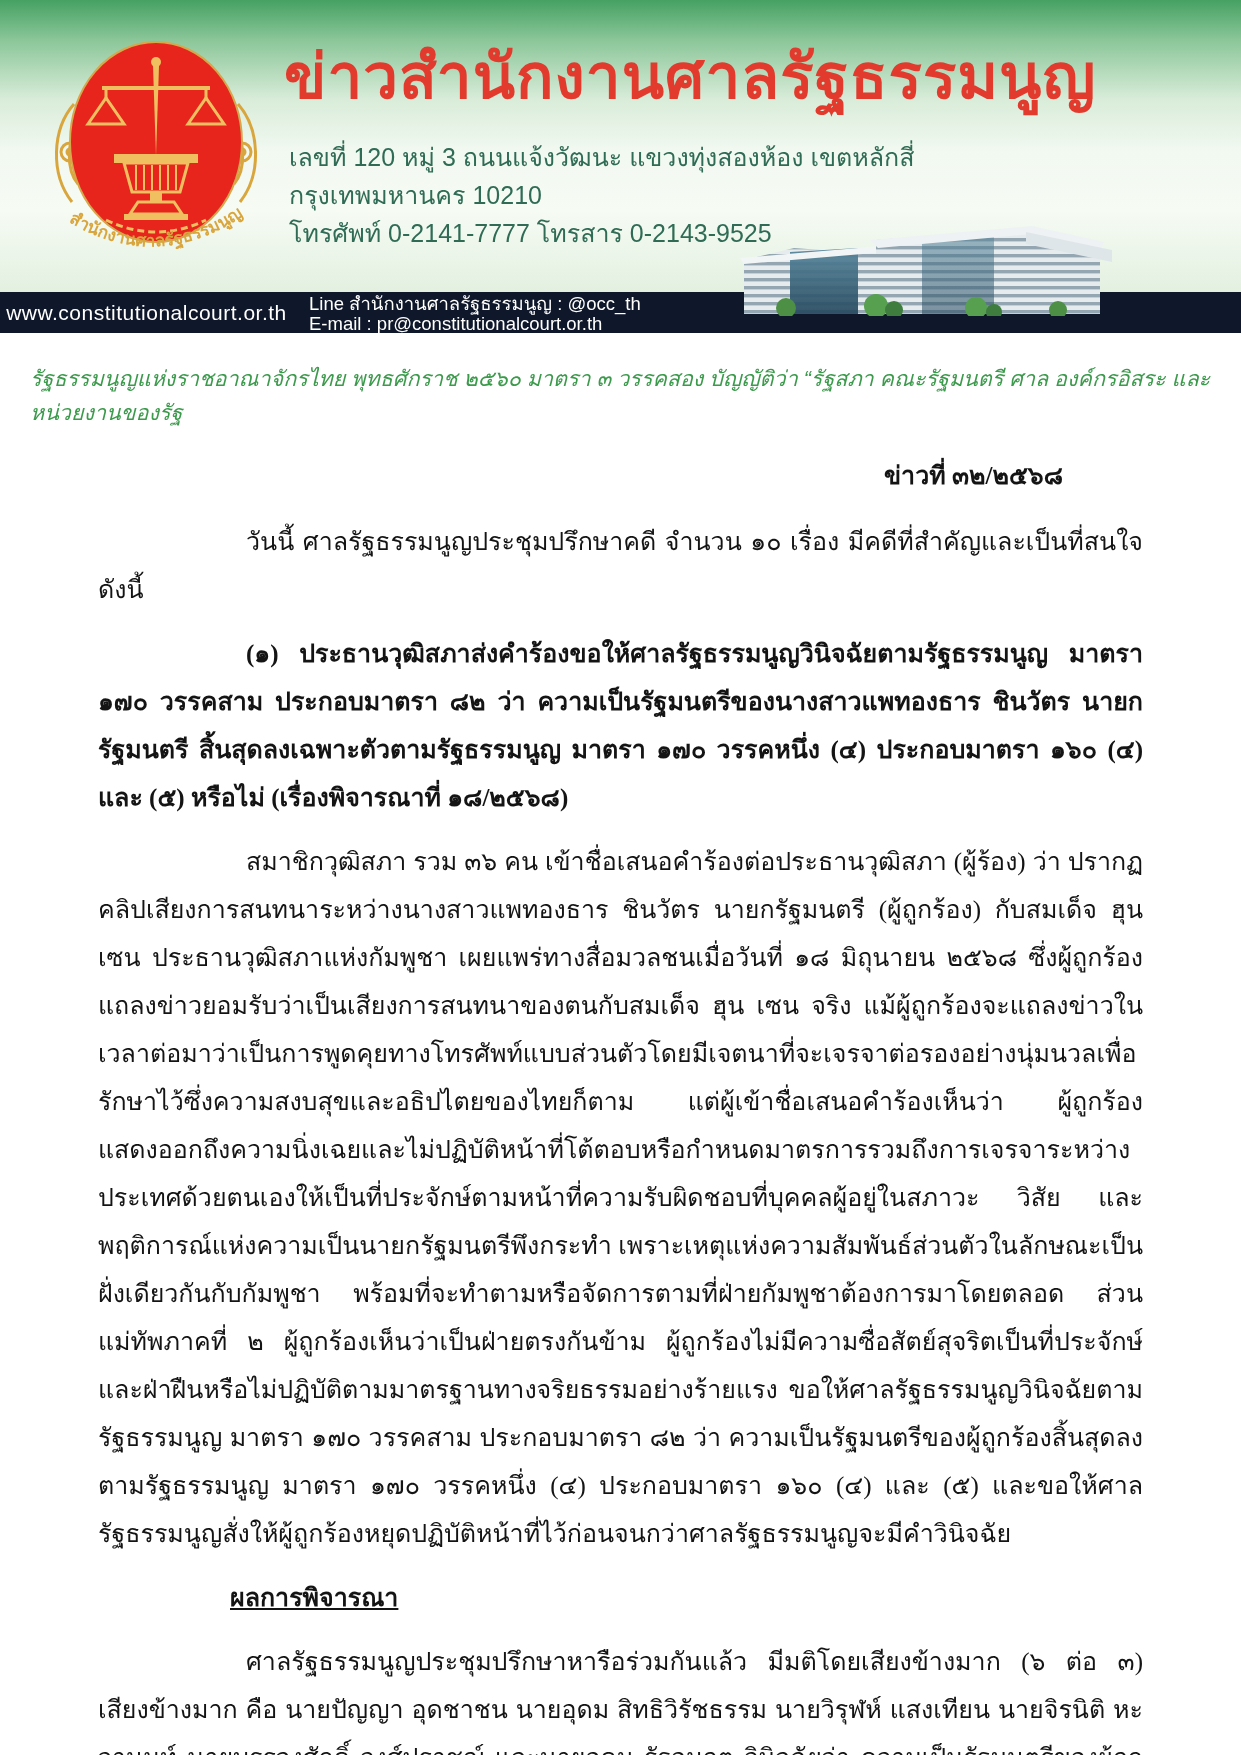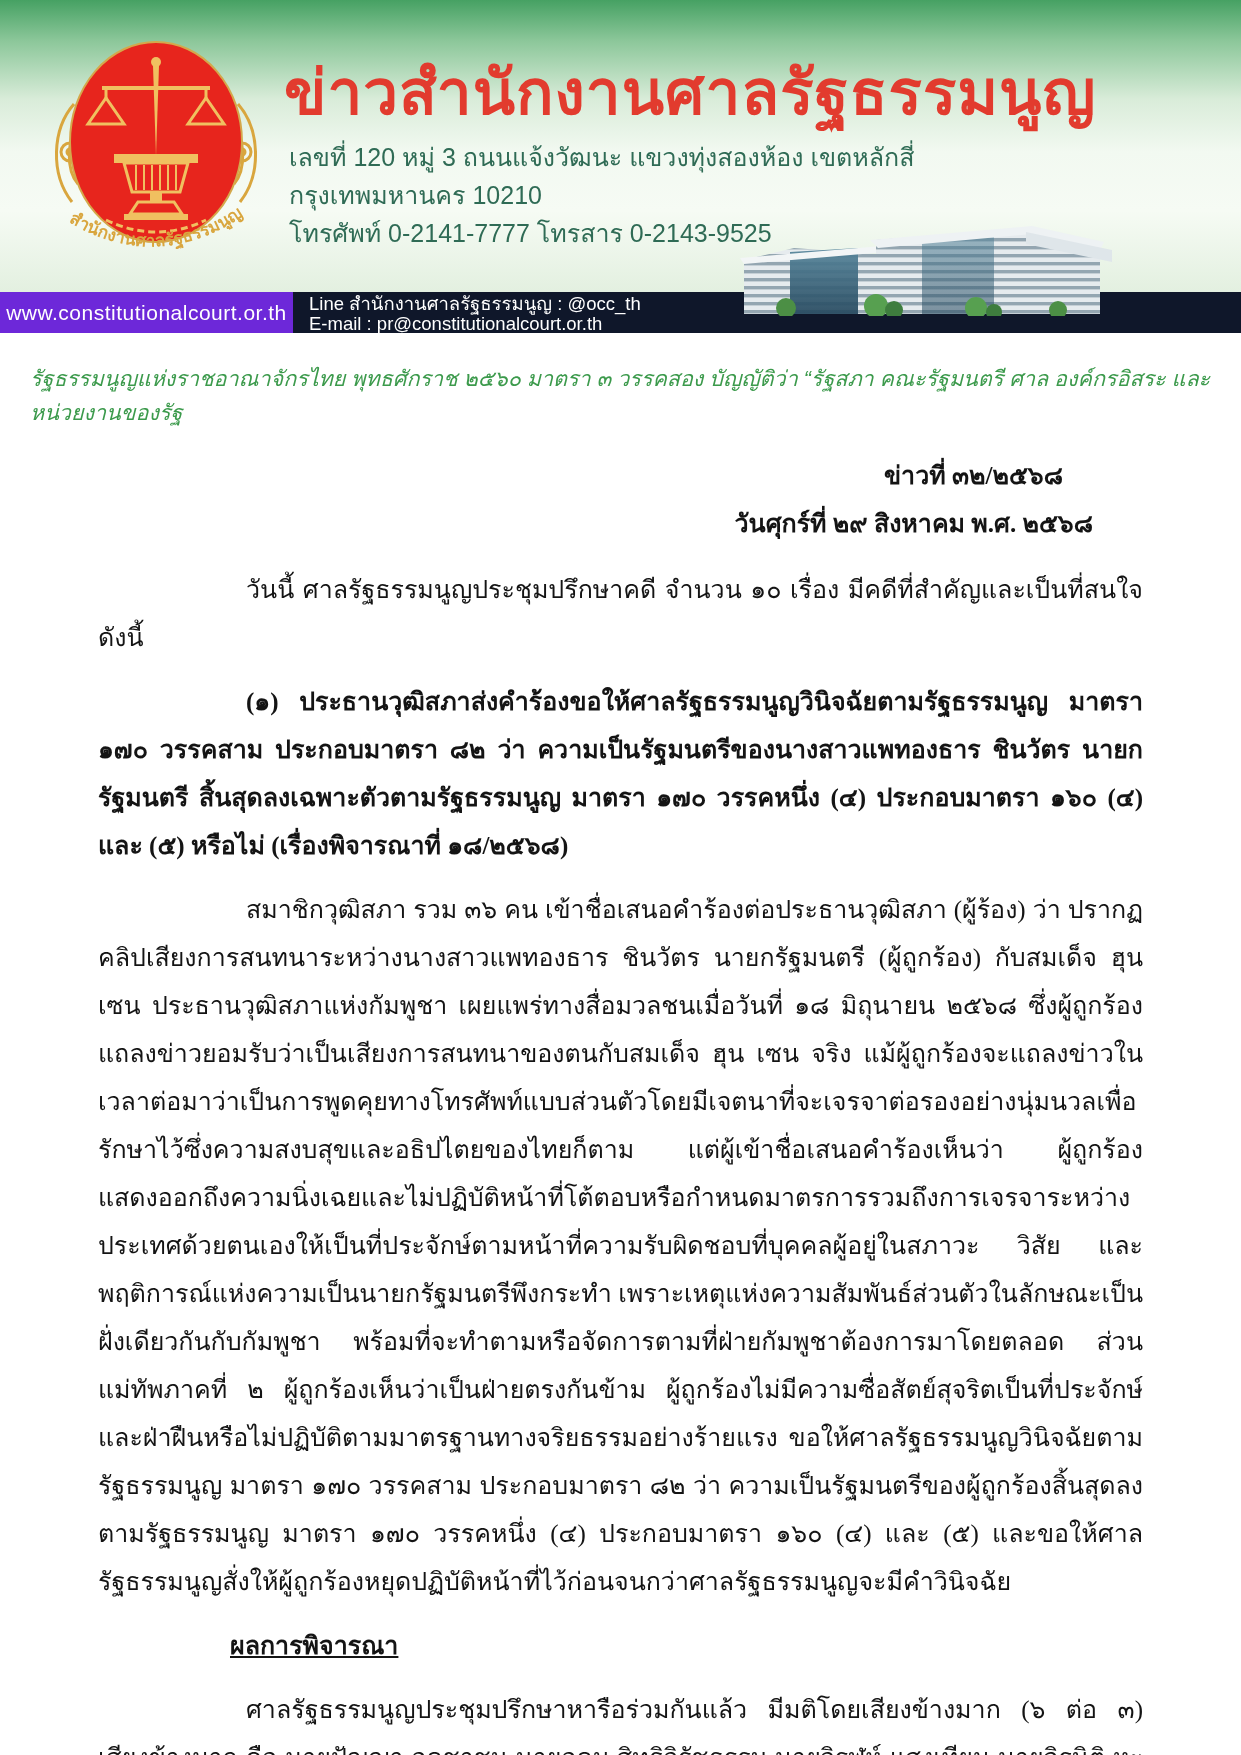--- a/index.html
+++ b/index.html
@@ -8,32 +8,32 @@
     background:#ffffff;overflow:hidden;
     font-family:"Liberation Sans",sans-serif;
   }
   
   .letterhead{
     position:relative;height:292px;
     background:linear-gradient(180deg,#46a163 0%,#8cc79a 14%,#d9ecd9 34%,#f2f9f1 52%,#f6fbf4 72%,#e3f0e0 100%);
   }
   .seal-wrap{position:absolute;left:40px;top:24px;width:232px;height:256px;}
   .main-title{
-    position:absolute;left:284px;top:60px;width:900px;
+    position:absolute;left:284px;top:44px;width:900px;
     font-size:62px;font-weight:bold;color:#e23b2e;line-height:1.05;letter-spacing:1px;
   }
   .addr{
     position:absolute;left:289px;top:138px;width:720px;
     color:#2f6b55;font-size:25px;line-height:38px;
   }
   .building-wrap{position:absolute;left:726px;top:218px;width:392px;height:98px;z-index:3;}
   
   .contact-bar{display:flex;height:41px;position:relative;z-index:2;}
   .bar-red{
-    width:293px;background:#6d28d9;color:#ffffff;
+    width:293px;background:#0f172a;color:#ffffff;
     display:flex;align-items:center;justify-content:center;
     font-size:21px;letter-spacing:.5px;
   }
   .bar-blue{
     flex:1;background:#0f172a;color:#ffffff;
     padding:2px 0 0 16px;font-size:18.5px;line-height:19.5px;
   }
   
   .motto{
     padding:18px 30px 0 30px;color:#3c9a4c;font-style:italic;
@@ -161,21 +161,20 @@
       <div>E-mail : pr@constitutionalcourt.or.th</div>
     </div>
   </div>
 
   <div class="motto">
     <div>รัฐธรรมนูญแห่งราชอาณาจักรไทย พุทธศักราช ๒๕๖๐ มาตรา ๓ วรรคสอง บัญญัติว่า “รัฐสภา คณะรัฐมนตรี ศาล องค์กรอิสระ และหน่วยงานของรัฐ</div>
   </div>
 
   <div class="doc">
     <div class="news-no">ข่าวที่ ๓๒/๒๕๖๘</div>
-    <div class="date-line">วันศุกร์ที่ ๒๙ สิงหาคม พ.ศ. ๒๕๖๘</div>
 
     <p class="para intro">วันนี้ ศาลรัฐธรรมนูญประชุมปรึกษาคดี จำนวน ๑๐ เรื่อง มีคดีที่สำคัญและเป็นที่สนใจ ดังนี้</p>
 
     <p class="para case-heading">(๑) ประธานวุฒิสภาส่งคำร้องขอให้ศาลรัฐธรรมนูญวินิจฉัยตามรัฐธรรมนูญ มาตรา ๑๗๐ วรรคสาม ประกอบมาตรา ๘๒ ว่า ความเป็นรัฐมนตรีของนางสาวแพทองธาร ชินวัตร นายกรัฐมนตรี สิ้นสุดลงเฉพาะตัวตามรัฐธรรมนูญ มาตรา ๑๗๐ วรรคหนึ่ง (๔) ประกอบมาตรา ๑๖๐ (๔) และ (๕) หรือไม่ (เรื่องพิจารณาที่ ๑๘/๒๕๖๘)</p>
 
     <p class="para">สมาชิกวุฒิสภา รวม ๓๖ คน เข้าชื่อเสนอคำร้องต่อประธานวุฒิสภา (ผู้ร้อง) ว่า ปรากฏคลิปเสียงการสนทนาระหว่างนางสาวแพทองธาร ชินวัตร นายกรัฐมนตรี (ผู้ถูกร้อง) กับสมเด็จ ฮุน เซน ประธานวุฒิสภาแห่งกัมพูชา เผยแพร่ทางสื่อมวลชนเมื่อวันที่ ๑๘ มิถุนายน ๒๕๖๘ ซึ่งผู้ถูกร้องแถลงข่าวยอมรับว่าเป็นเสียงการสนทนาของตนกับสมเด็จ ฮุน เซน จริง แม้ผู้ถูกร้องจะแถลงข่าวในเวลาต่อมาว่าเป็นการพูดคุยทางโทรศัพท์แบบส่วนตัวโดยมีเจตนาที่จะเจรจาต่อรองอย่างนุ่มนวลเพื่อรักษาไว้ซึ่งความสงบสุขและอธิปไตยของไทยก็ตาม แต่ผู้เข้าชื่อเสนอคำร้องเห็นว่า ผู้ถูกร้องแสดงออกถึงความนิ่งเฉยและไม่ปฏิบัติหน้าที่โต้ตอบหรือกำหนดมาตรการรวมถึงการเจรจาระหว่างประเทศด้วยตนเองให้เป็นที่ประจักษ์ตามหน้าที่ความรับผิดชอบที่บุคคลผู้อยู่ในสภาวะ วิสัย และพฤติการณ์แห่งความเป็นนายกรัฐมนตรีพึงกระทำ เพราะเหตุแห่งความสัมพันธ์ส่วนตัวในลักษณะเป็นฝั่งเดียวกันกับกัมพูชา พร้อมที่จะทำตามหรือจัดการตามที่ฝ่ายกัมพูชาต้องการมาโดยตลอด ส่วนแม่ทัพภาคที่ ๒ ผู้ถูกร้องเห็นว่าเป็นฝ่ายตรงกันข้าม ผู้ถูกร้องไม่มีความซื่อสัตย์สุจริตเป็นที่ประจักษ์ และฝ่าฝืนหรือไม่ปฏิบัติตามมาตรฐานทางจริยธรรมอย่างร้ายแรง ขอให้ศาลรัฐธรรมนูญวินิจฉัยตามรัฐธรรมนูญ มาตรา ๑๗๐ วรรคสาม ประกอบมาตรา ๘๒ ว่า ความเป็นรัฐมนตรีของผู้ถูกร้องสิ้นสุดลงตามรัฐธรรมนูญ มาตรา ๑๗๐ วรรคหนึ่ง (๔) ประกอบมาตรา ๑๖๐ (๔) และ (๕) และขอให้ศาลรัฐธรรมนูญสั่งให้ผู้ถูกร้องหยุดปฏิบัติหน้าที่ไว้ก่อนจนกว่าศาลรัฐธรรมนูญจะมีคำวินิจฉัย</p>
 
     <p class="result-heading"><span>ผลการพิจารณา</span></p>
 
     <p class="para">ศาลรัฐธรรมนูญประชุมปรึกษาหารือร่วมกันแล้ว มีมติโดยเสียงข้างมาก (๖ ต่อ ๓) เสียงข้างมาก คือ นายปัญญา อุดชาชน นายอุดม สิทธิวิรัชธรรม นายวิรุฬห์ แสงเทียน นายจิรนิติ หะวานนท์ นายบรรจงศักดิ์ วงศ์ปราชญ์ และนายอุดม รัฐอมฤต วินิจฉัยว่า ความเป็นรัฐมนตรีของผู้ถูกร้องสิ้นสุดลงเฉพาะตัวตามรัฐธรรมนูญ มาตรา ๑๗๐ วรรคหนึ่ง (๔) โดยตุลาการศาลรัฐธรรมนูญ ๔ เสียง คือ นายปัญญา อุดชาชน นายวิรุฬห์ แสงเทียน</p>

